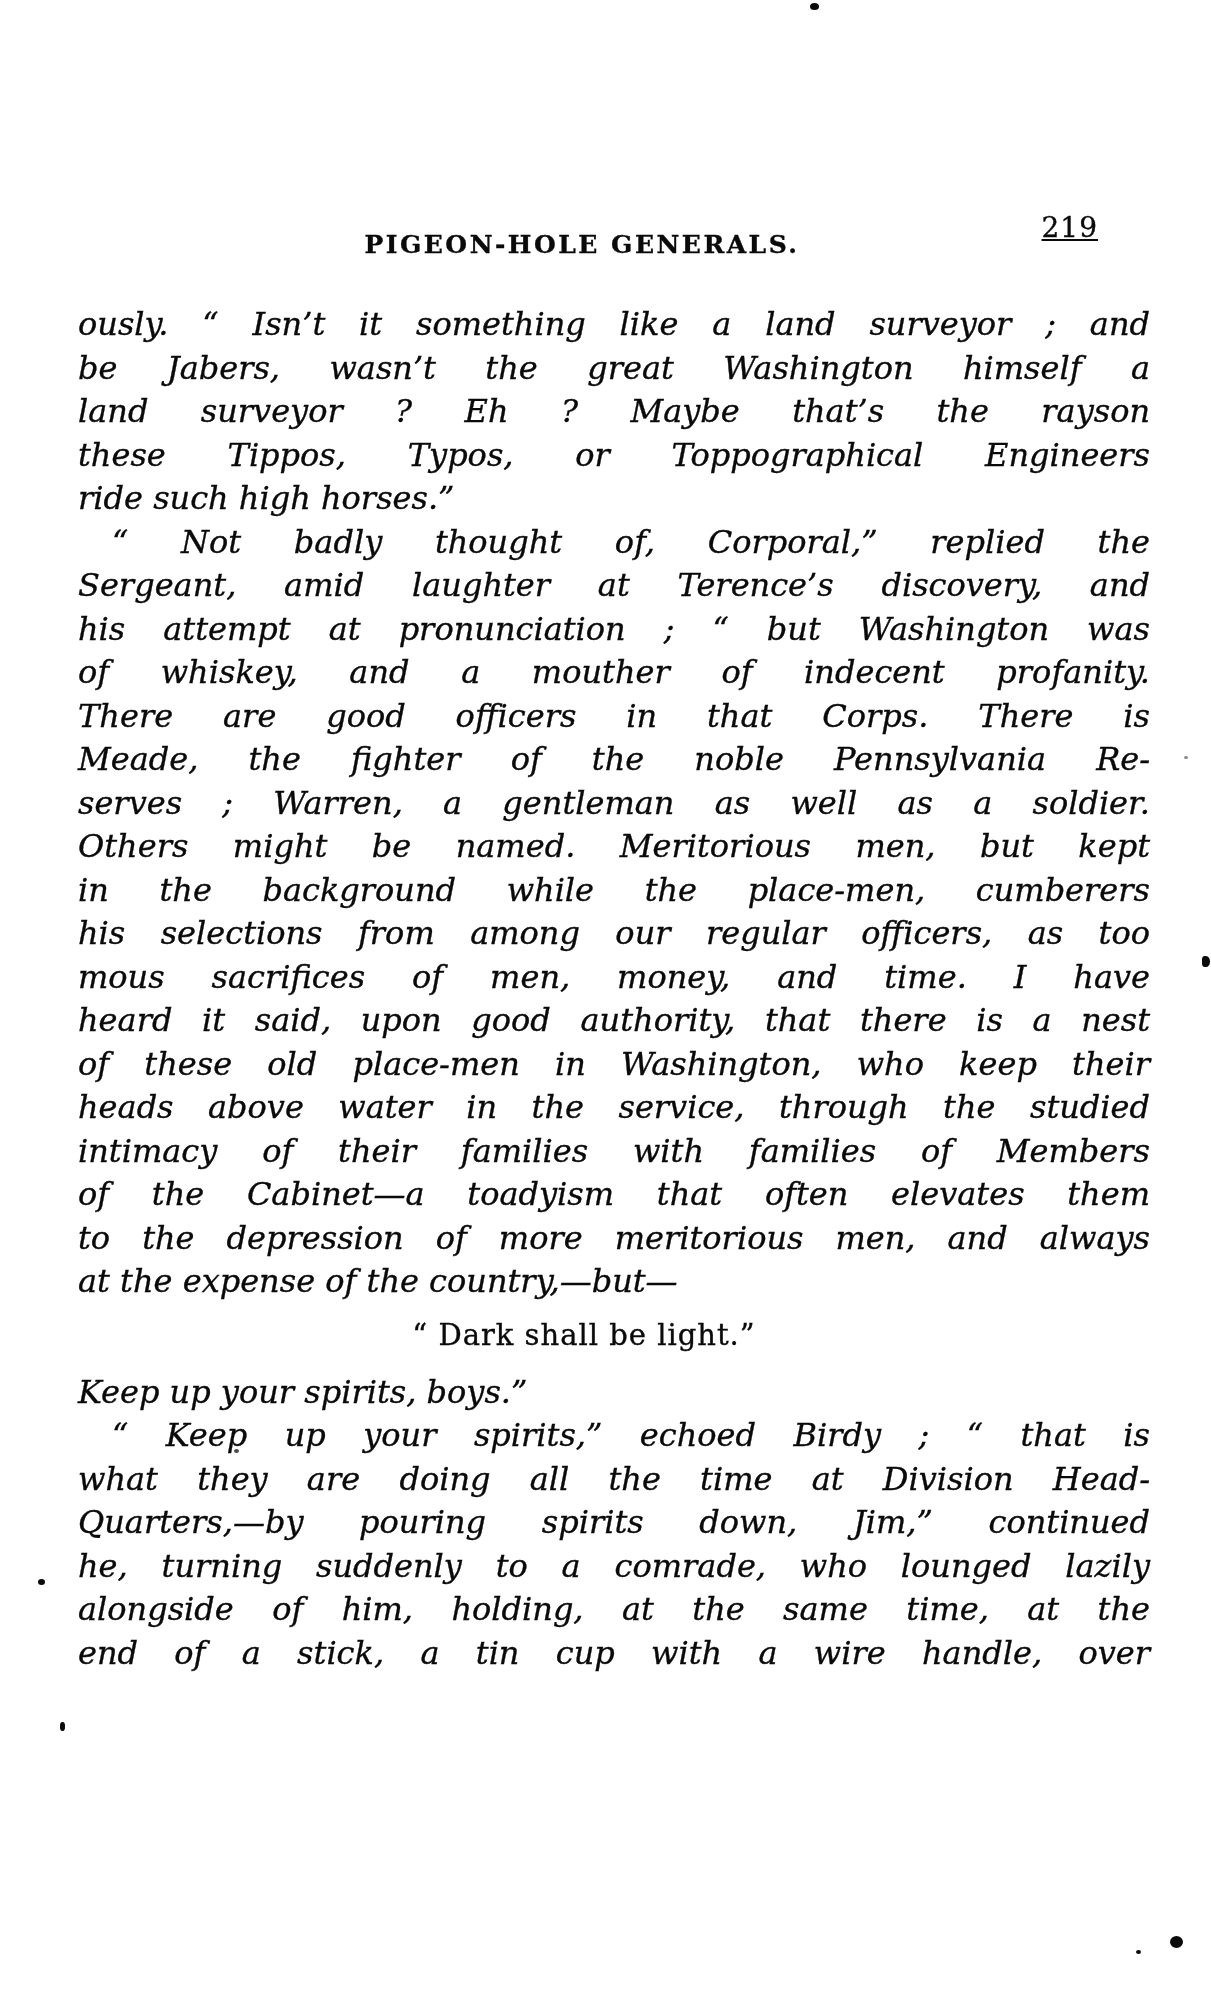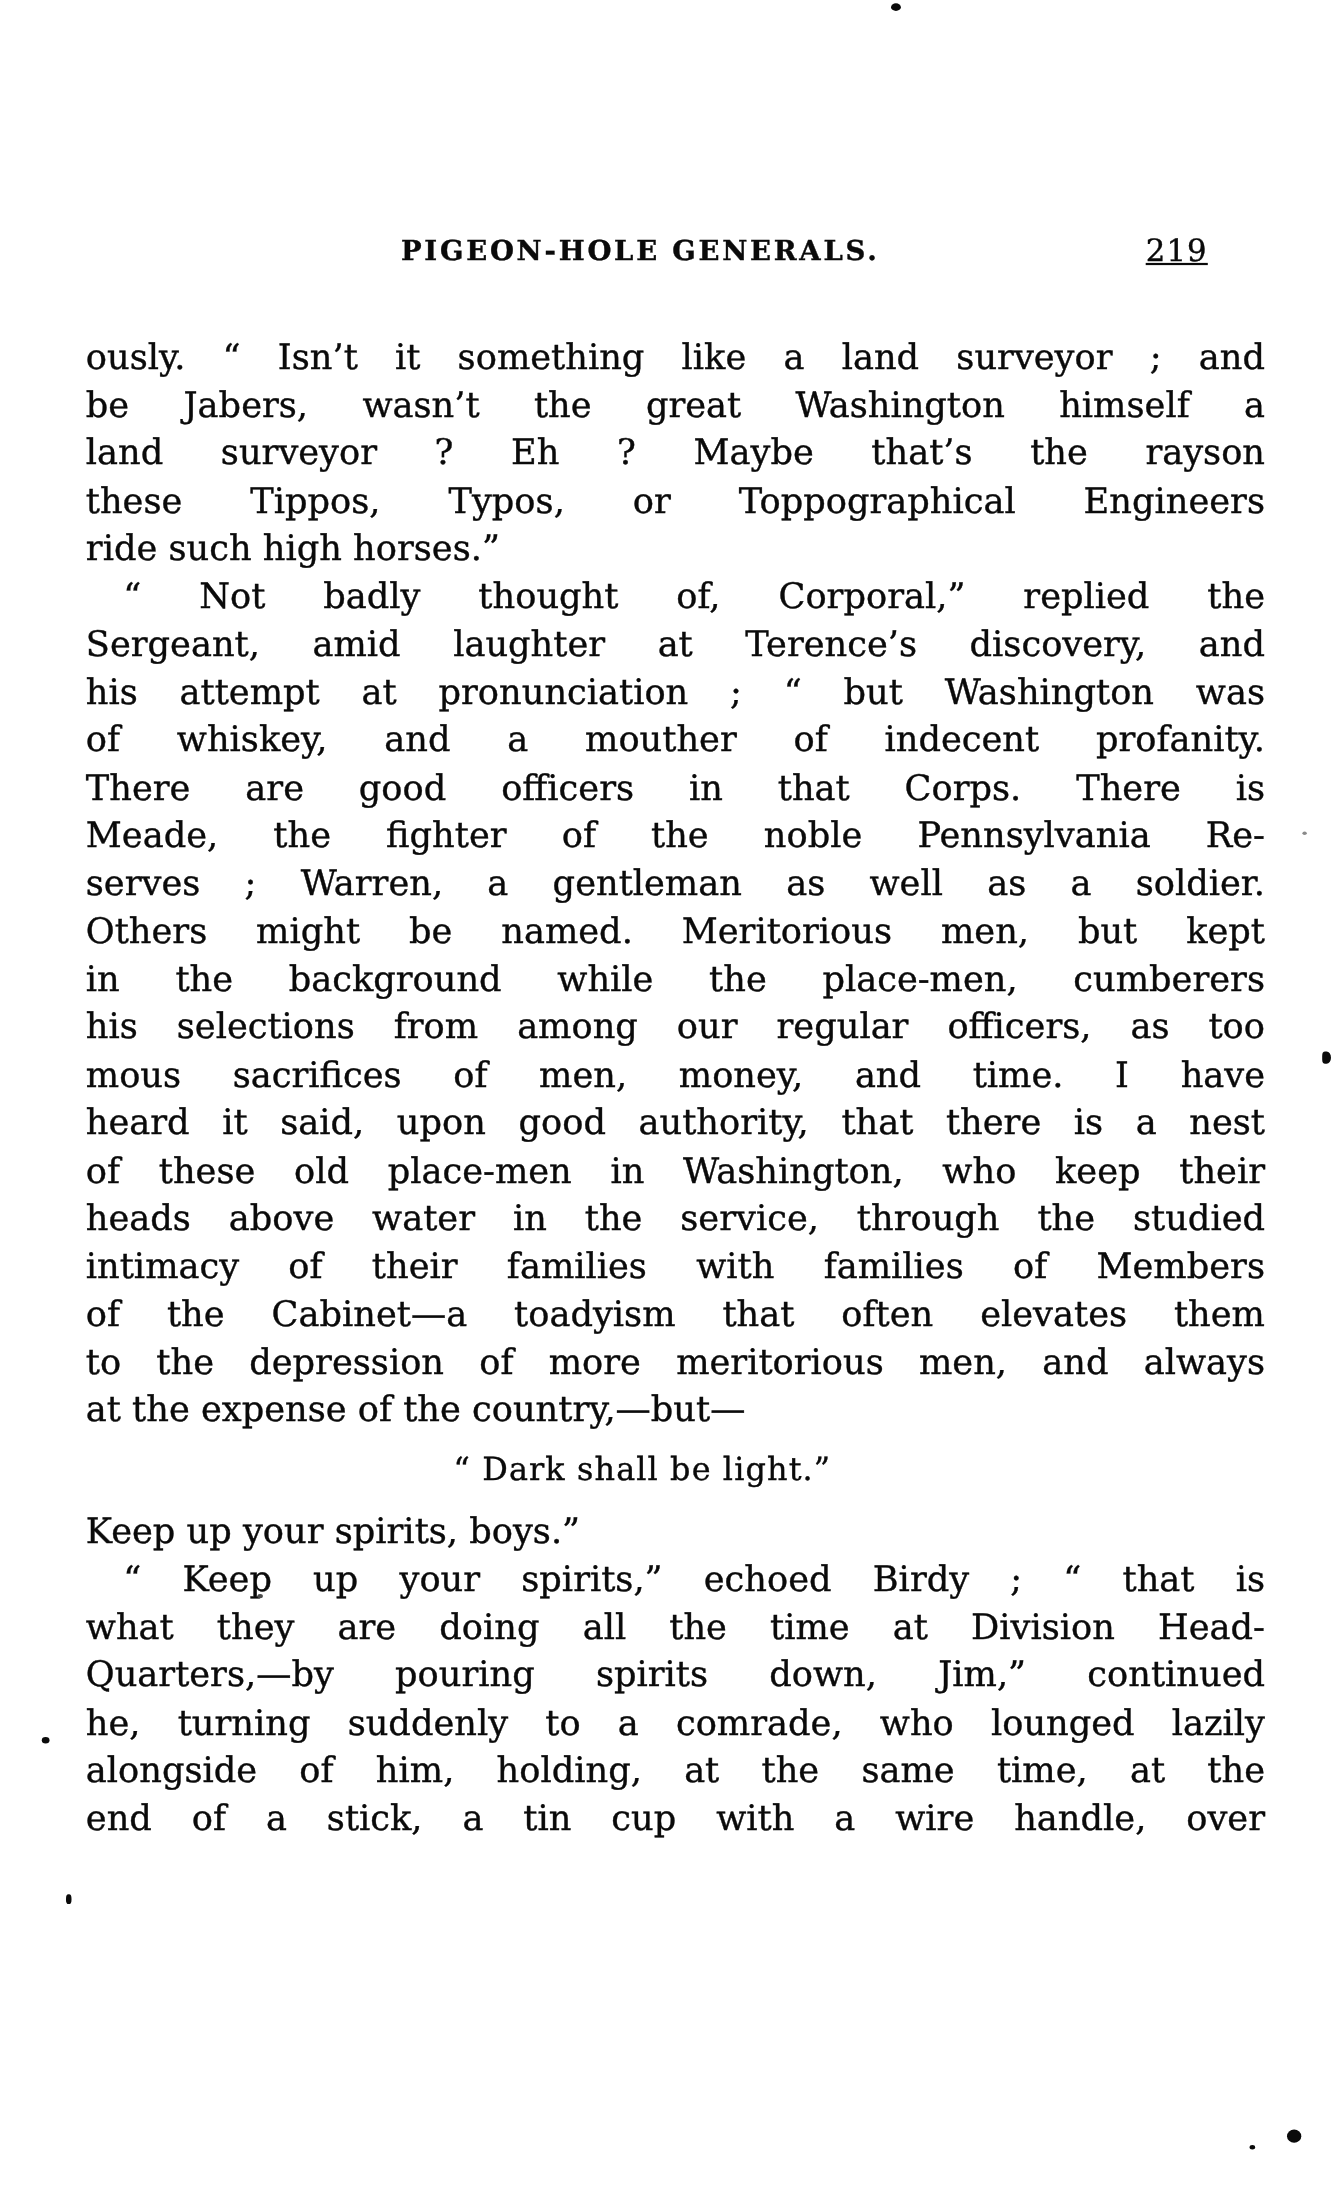--- a/index.html
+++ b/index.html
@@ -20,21 +20,21 @@
     top: 213px;
     left: 78px;
     width: 1072px;
     height: 38px;
   }
   .running-title {
     position: absolute;
     left: 50%;
     transform: translateX(-50%);
     margin-left: -32px;
-    top: 0;
+    top: 17px;
     font-size: 25px;
     font-weight: 700;
     letter-spacing: 2.5px;
     white-space: nowrap;
   }
   .page-number {
     position: absolute;
     right: 52px;
     top: -2px;
     font-size: 28px;
@@ -44,21 +44,21 @@
 
   
   .text-column {
     position: absolute;
     left: 78px;
     top: 303px;
     width: 1072px;
     font-size: 32px;
     line-height: 43.5px;
   }
-  .para { margin: 0; }
+  .para { margin: 0; font-style: italic; }
   .line {
     text-align: justify;
     text-align-last: justify;
   }
   .line.rag { text-align-last: left; }
   .line.indent { padding-left: 34px; }
 
   .quote-line {
     text-align: center;
     font-size: 29px;

